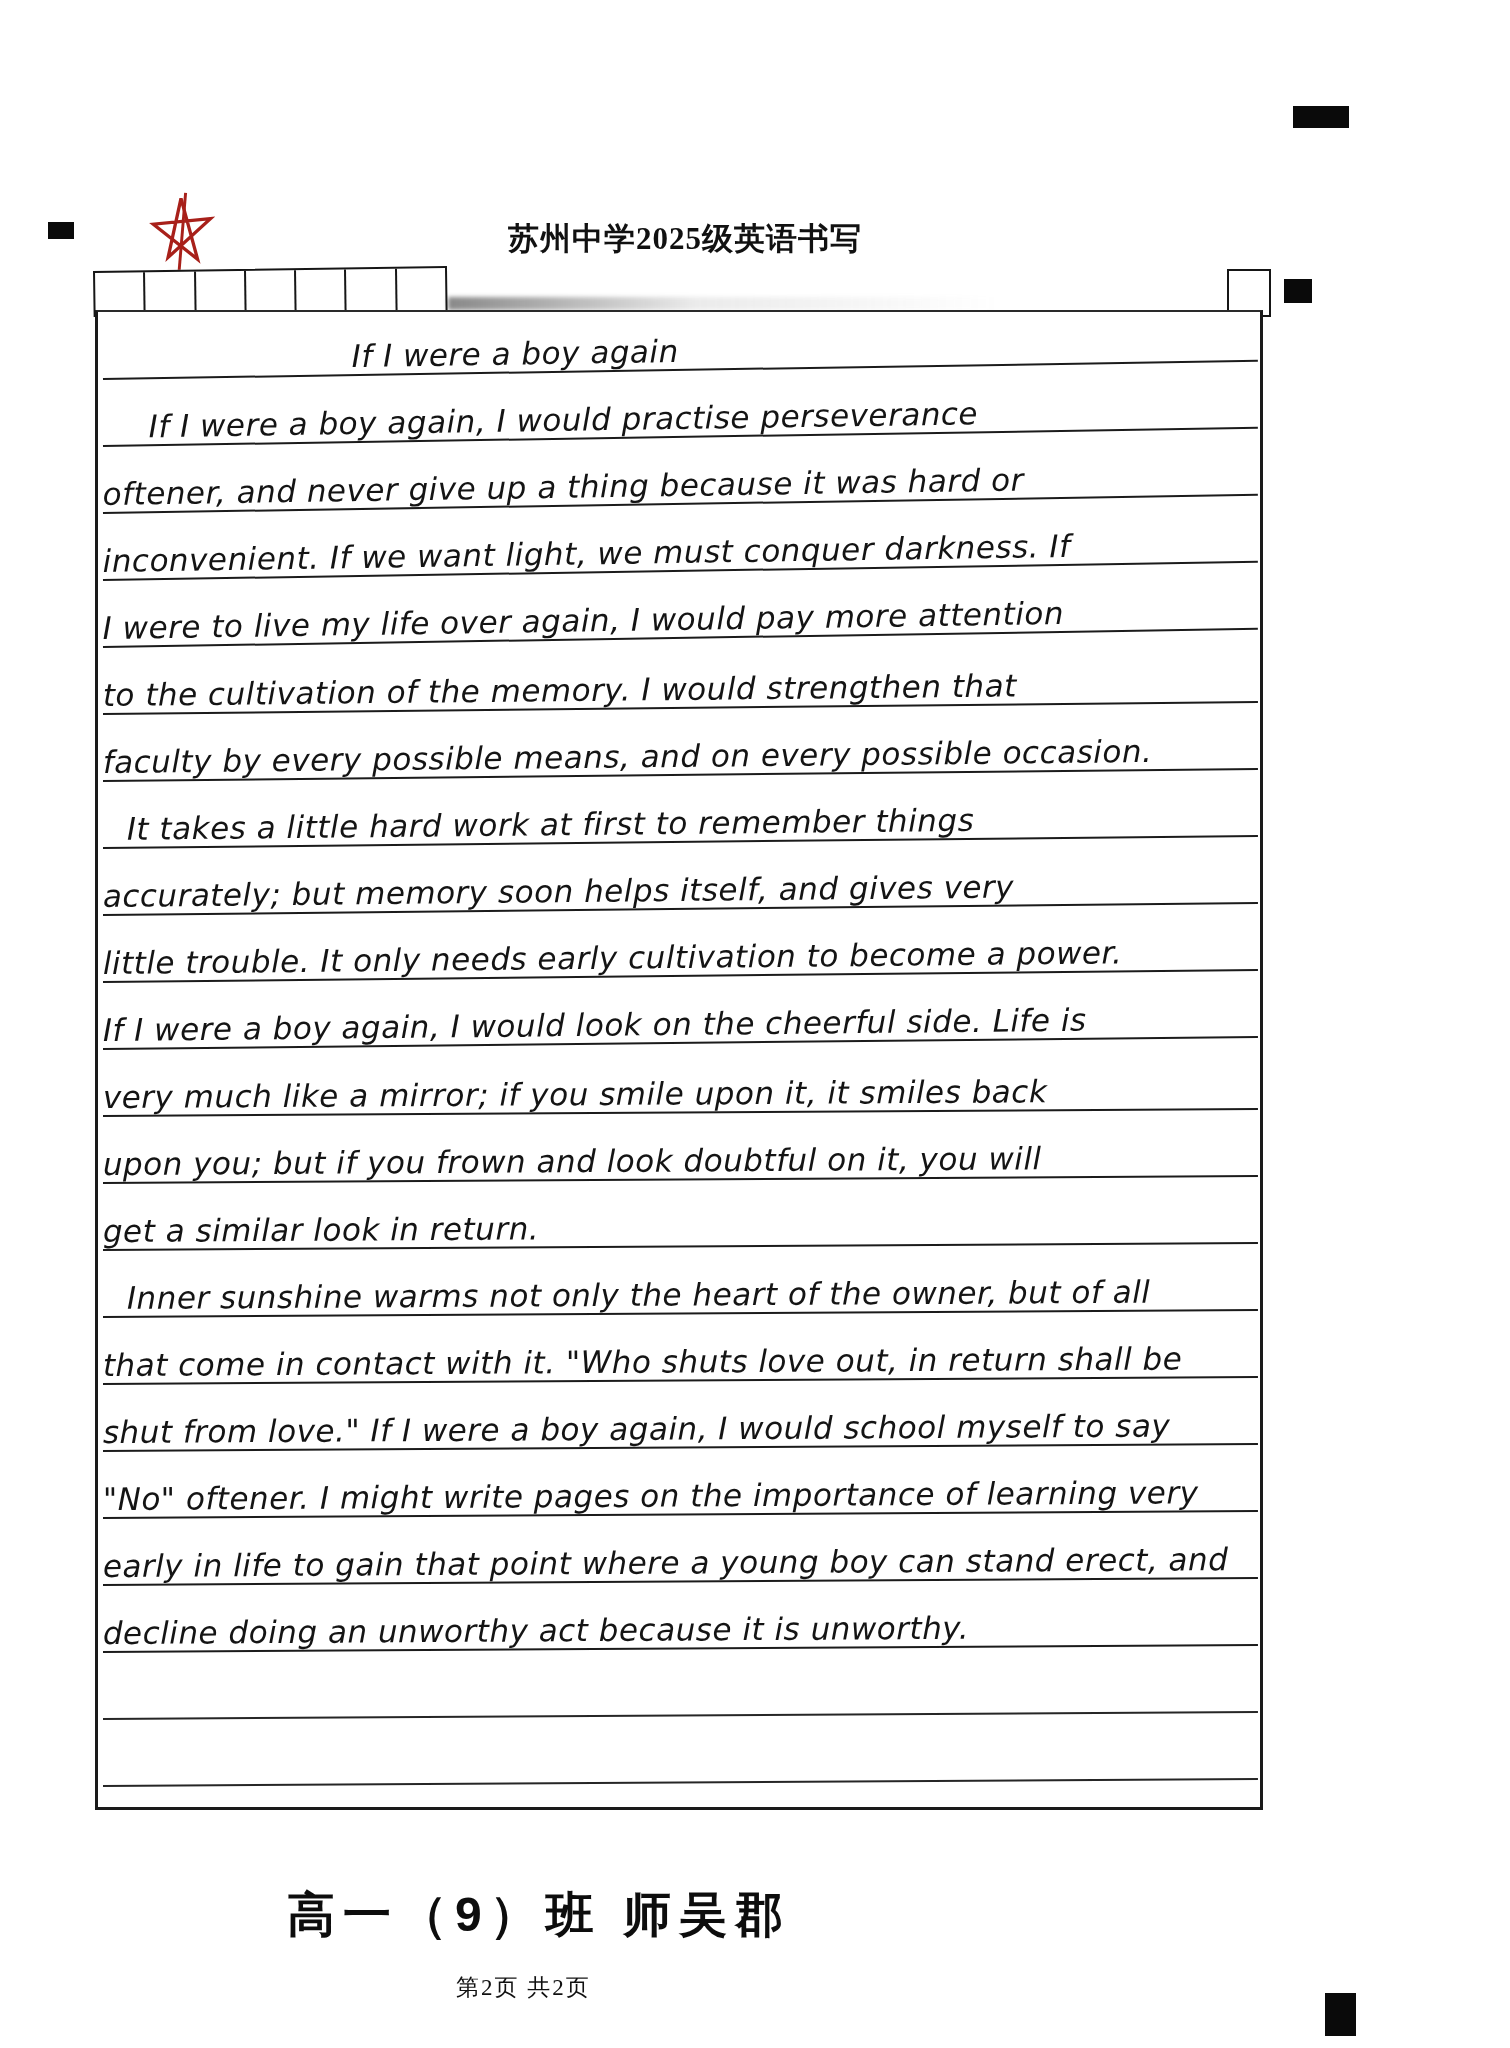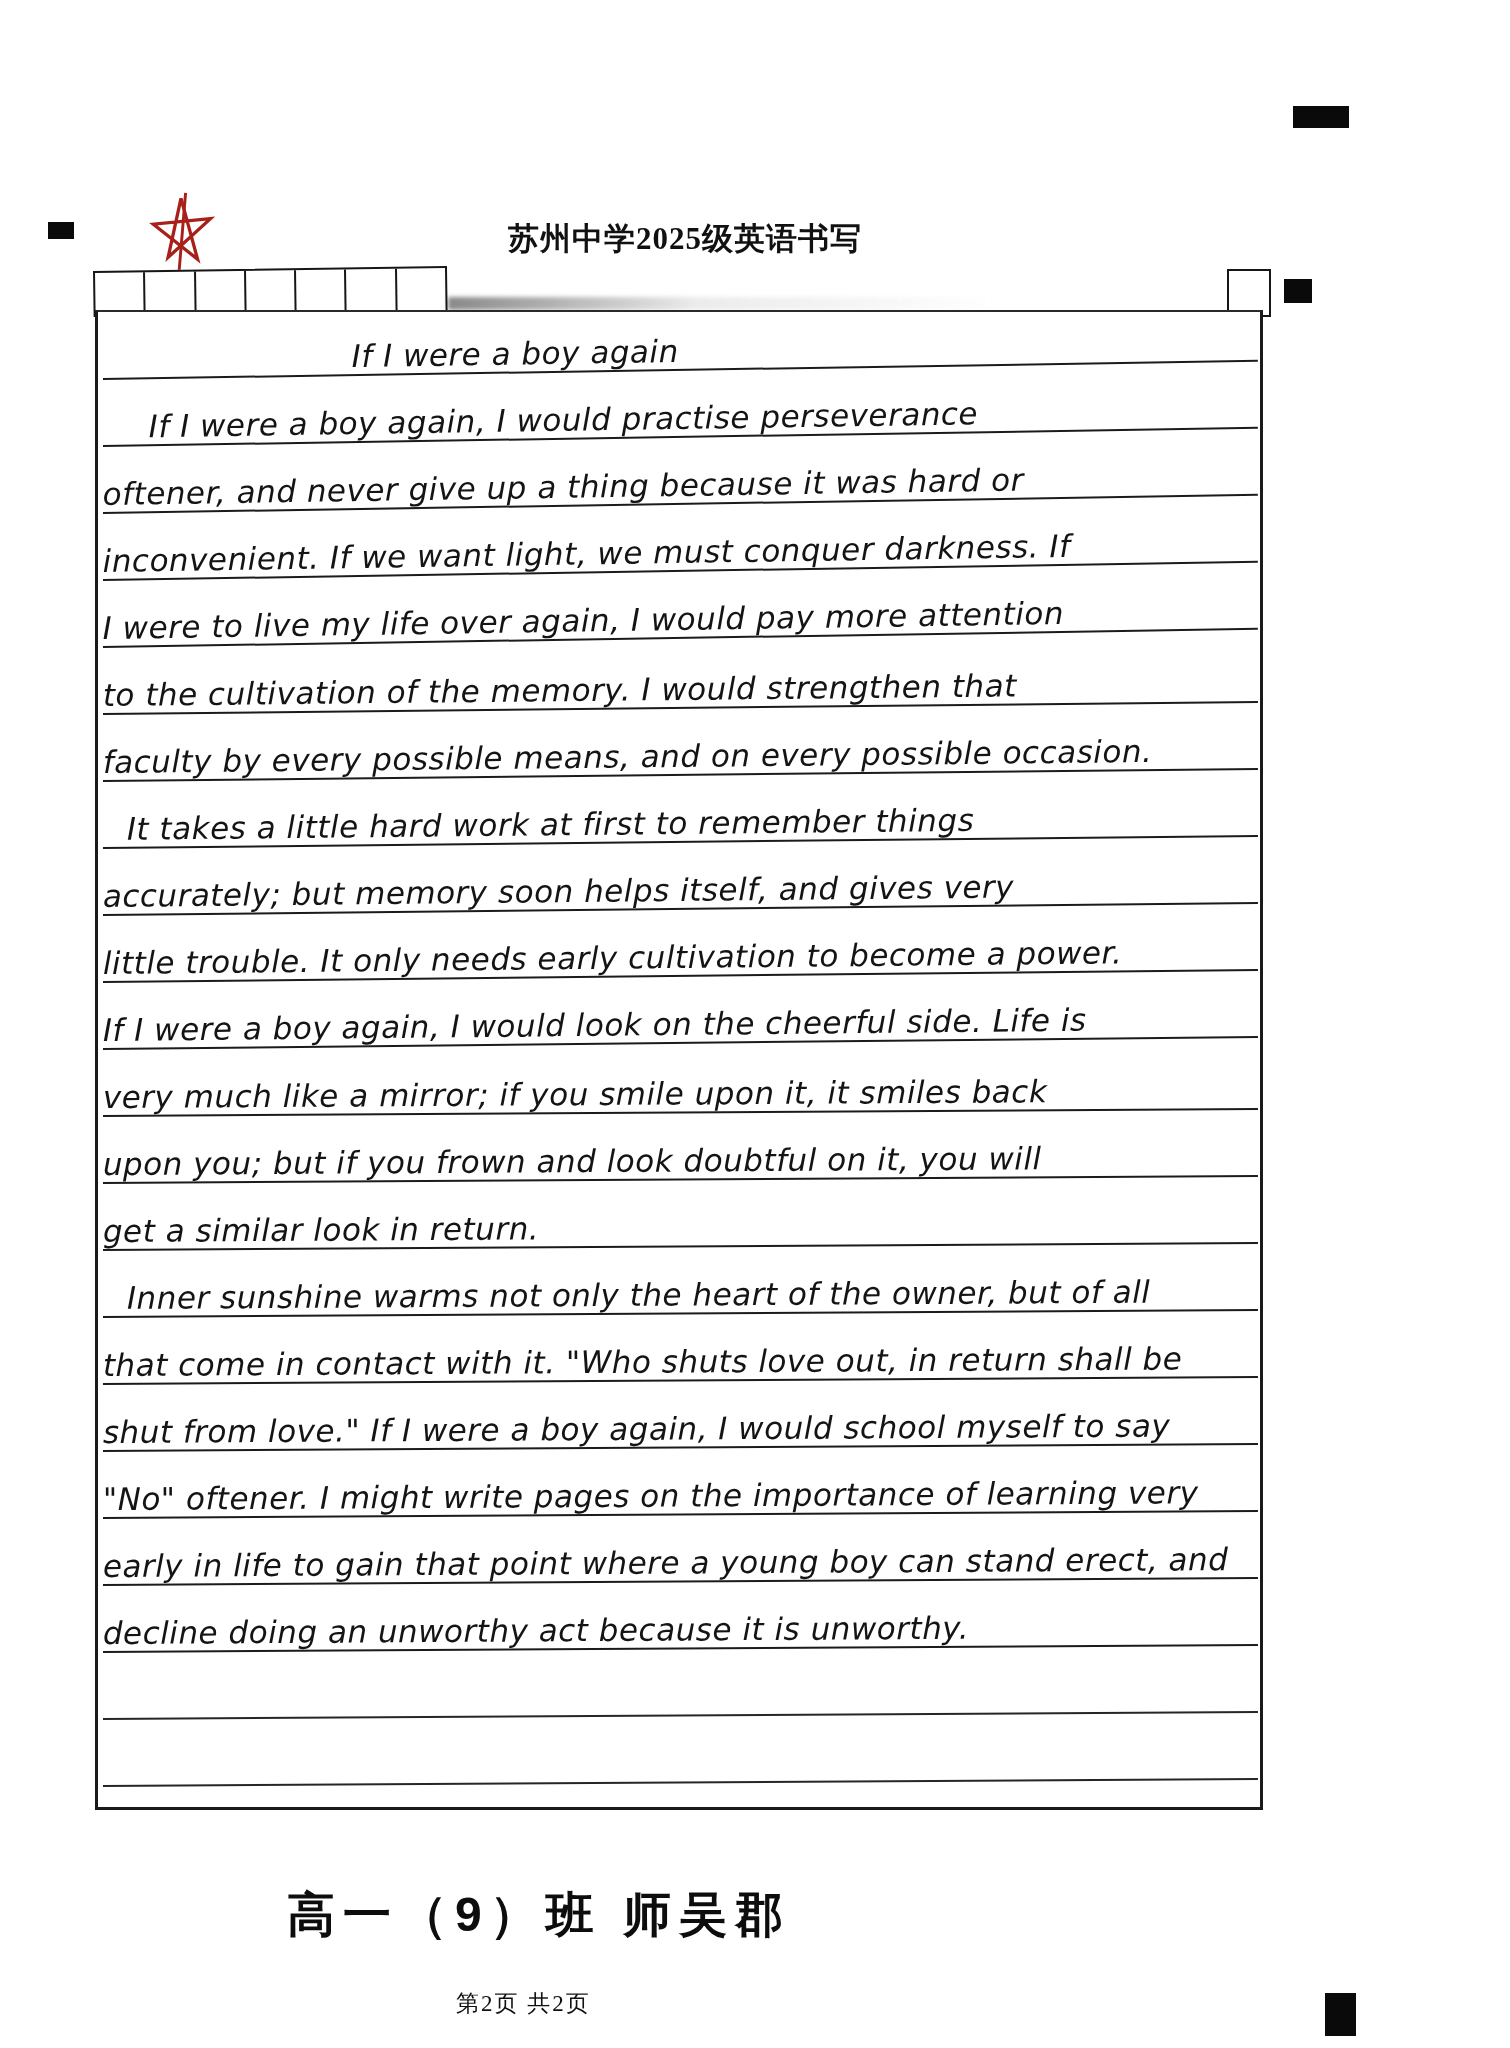--- a/index.html
+++ b/index.html
@@ -67,21 +67,21 @@
   .tilt-c{transform:rotate(-0.35deg);}
   
   .student-line{
     position:absolute;left:287px;top:1876px;
     font-size:48px;font-weight:600;color:#0d0d0d;letter-spacing:8px;
     font-family:"Liberation Sans", sans-serif;white-space:nowrap;margin-top:7px;
   }
   .page-info{
     position:absolute;left:456px;top:1972px;
     font-size:23px;color:#101010;letter-spacing:2px;
-    font-family:"Liberation Serif", serif;white-space:nowrap;margin-top:16px;
+    font-family:"Liberation Serif", serif;white-space:nowrap;
   }
 </style>
 </head>
 <body>
 
 <div class="header-title">苏州中学2025级英语书写</div>
 
 <svg class="red-star" viewBox="0 0 76 90">
   <polygon points="38,8 24,72 70,30 8,36 56,74" fill="none" stroke="#a8201a" stroke-width="3.6" stroke-linejoin="miter"></polygon>
   <path d="M43,2 L36,86" fill="none" stroke="#a8201a" stroke-width="3.2"></path>

